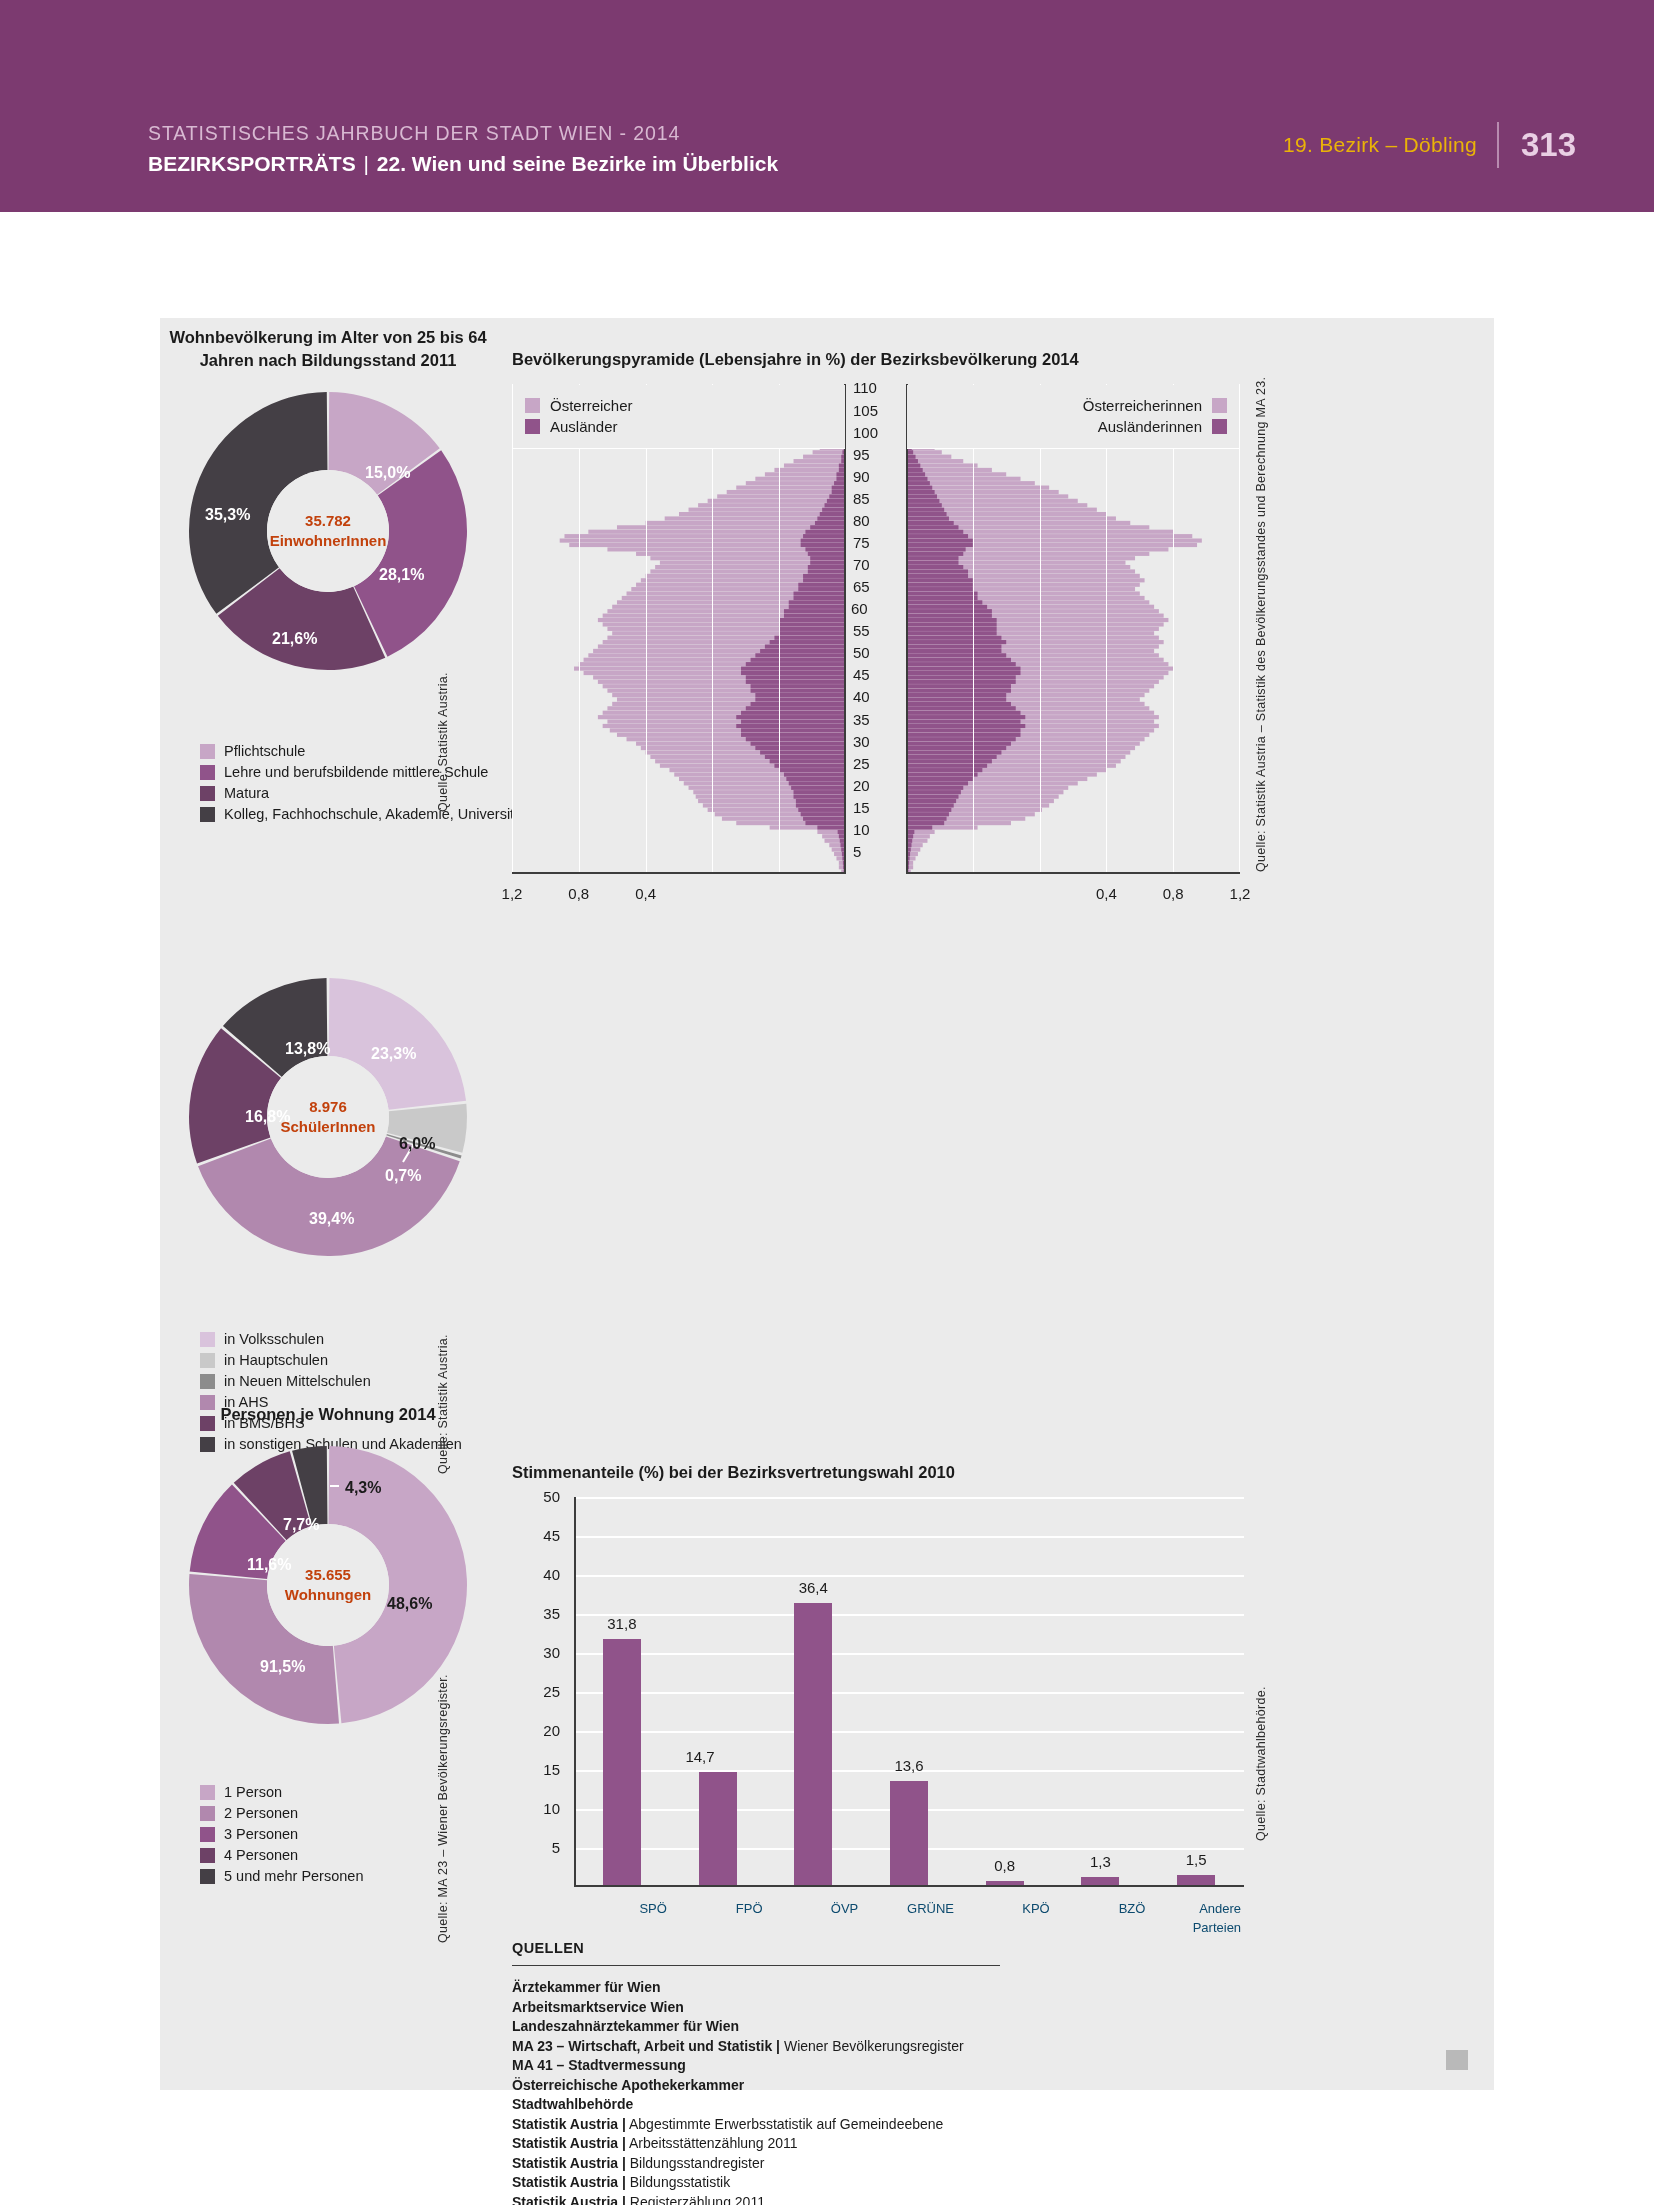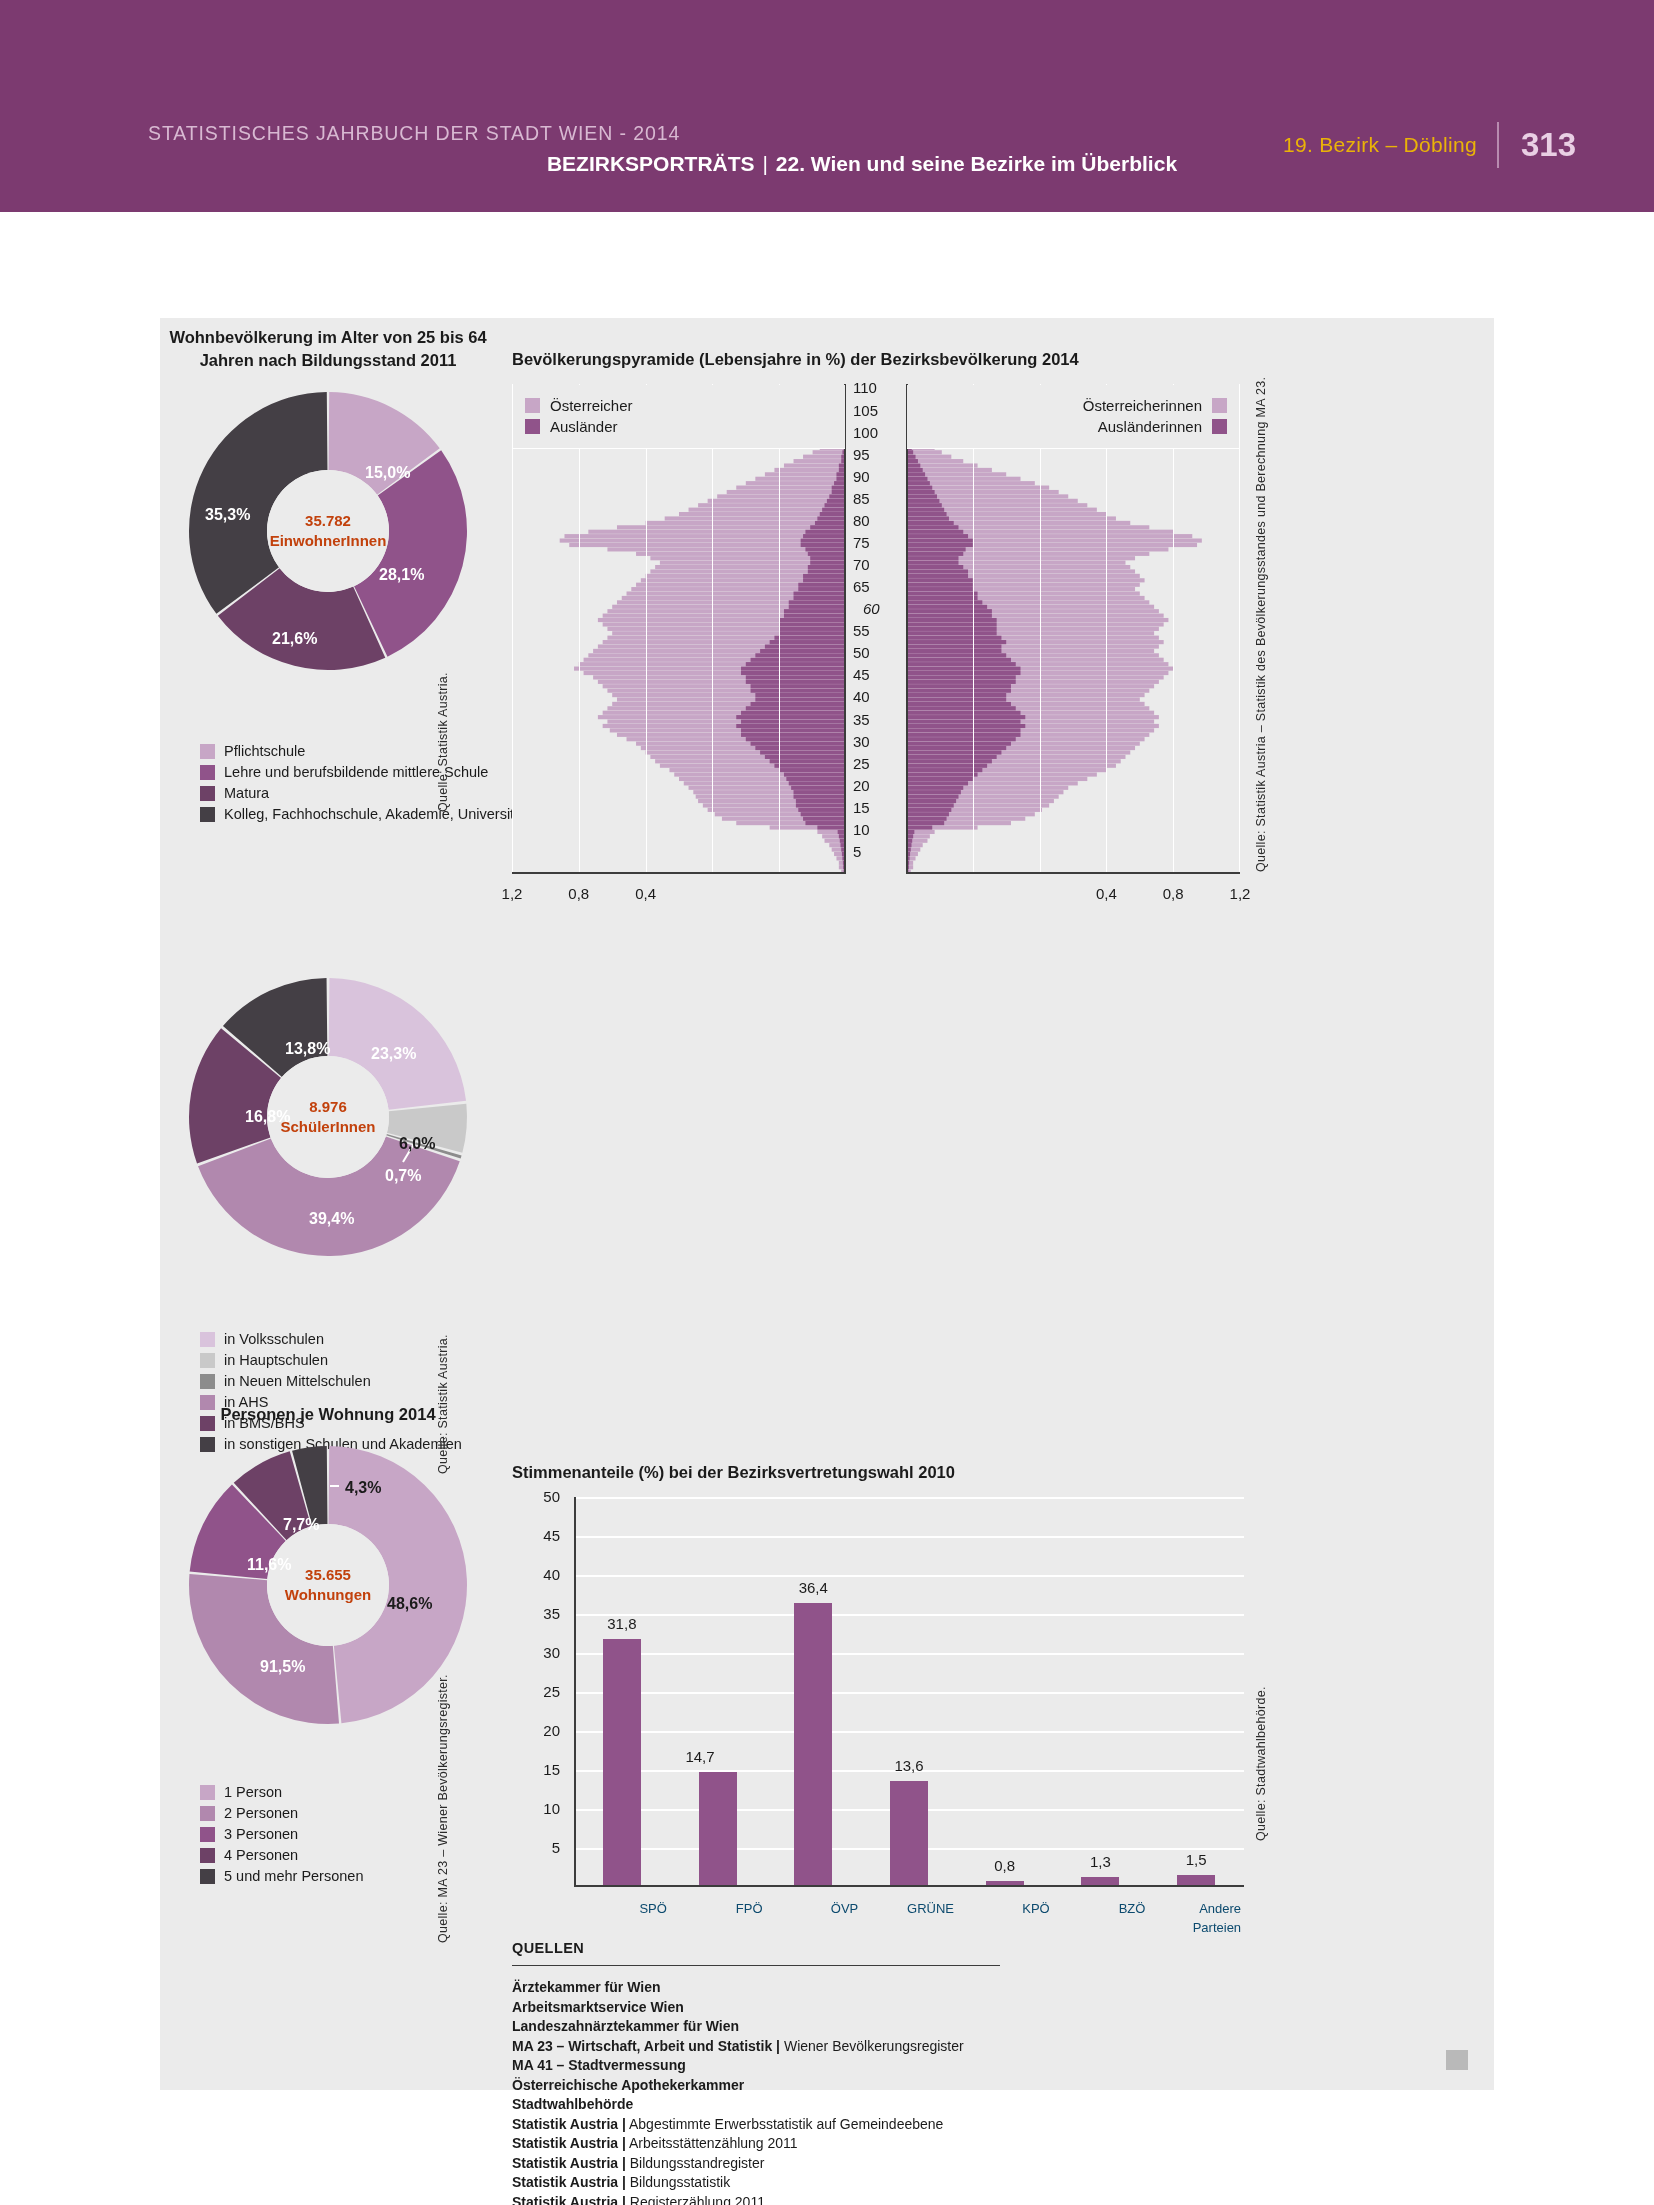--- a/index.html
+++ b/index.html
@@ -19,21 +19,21 @@
   }
   #header-inner {
     position: absolute; left: 148px; top: 120px; right: 78px; height: 80px;
   }
   .hdr-line1 {
     font-size: 19.5px; letter-spacing: 0.9px; color: #d8b9d2;
     font-weight: 400; line-height: 26px; white-space: nowrap;
   }
   .hdr-line2 {
     font-size: 21px; color: #ffffff; font-weight: 700;
-    line-height: 30px; white-space: nowrap; margin-top: 3px; text-align: center;
+    line-height: 30px; white-space: nowrap; margin-top: 3px;
   }
   .hdr-line2 .sep { font-weight: 400; padding: 0 2px; }
   .hdr-line2 .sub { font-weight: 700; }
   #header-right {
     position: absolute; right: 78px; top: 122px;
     display: flex; align-items: center; gap: 0px;
   }
   #district-name {
     font-size: 21px; color: #eab308; letter-spacing: .3px;
     padding-right: 20px; white-space: nowrap;
@@ -567,21 +567,21 @@
           <div class="agetick" style="left: 7px; top: 437.9px;">10</div>
           <div class="agetick" style="left: 7px; top: 415.8px;">15</div>
           <div class="agetick" style="left: 7px; top: 393.7px;">20</div>
           <div class="agetick" style="left: 7px; top: 371.6px;">25</div>
           <div class="agetick" style="left: 7px; top: 349.6px;">30</div>
           <div class="agetick" style="left: 7px; top: 327.5px;">35</div>
           <div class="agetick" style="left: 7px; top: 305.4px;">40</div>
           <div class="agetick" style="left: 7px; top: 283.4px;">45</div>
           <div class="agetick" style="left: 7px; top: 261.3px;">50</div>
           <div class="agetick" style="left: 7px; top: 239.2px;">55</div>
-          <div class="agetick" style="left: 17px; top: 217.1px; font-style: italic;">60</div>
+          <div class="agetick" style="left: 5px; top: 217.1px;">60</div>
           <div class="agetick" style="left: 7px; top: 195.1px;">65</div>
           <div class="agetick" style="left: 7px; top: 173px;">70</div>
           <div class="agetick" style="left: 7px; top: 150.9px;">75</div>
           <div class="agetick" style="left: 7px; top: 128.8px;">80</div>
           <div class="agetick" style="left: 7px; top: 106.8px;">85</div>
           <div class="agetick" style="left: 7px; top: 84.7px;">90</div>
           <div class="agetick" style="left: 7px; top: 62.6px;">95</div>
           <div class="agetick" style="left: 7px; top: 40.6px;">100</div>
           <div class="agetick" style="left: 7px; top: 18.5px;">105</div>
           <div class="agetick" style="left: 7px; top: -3.6px;">110</div>

